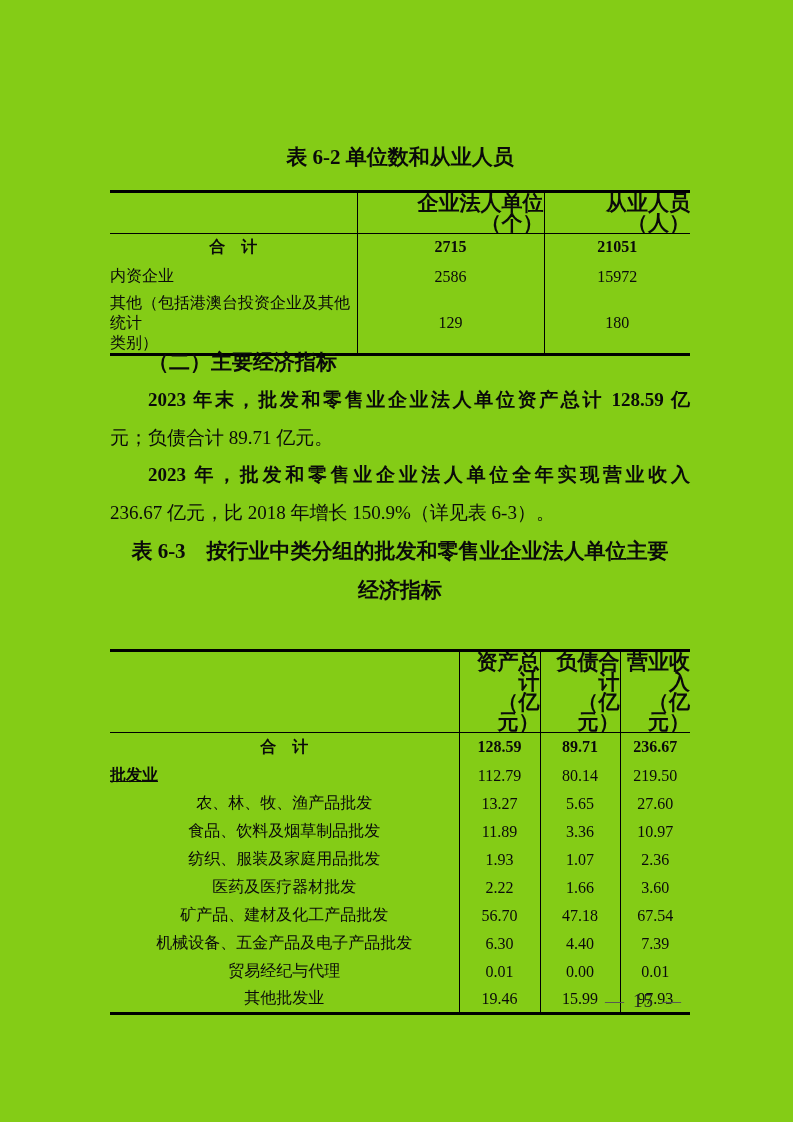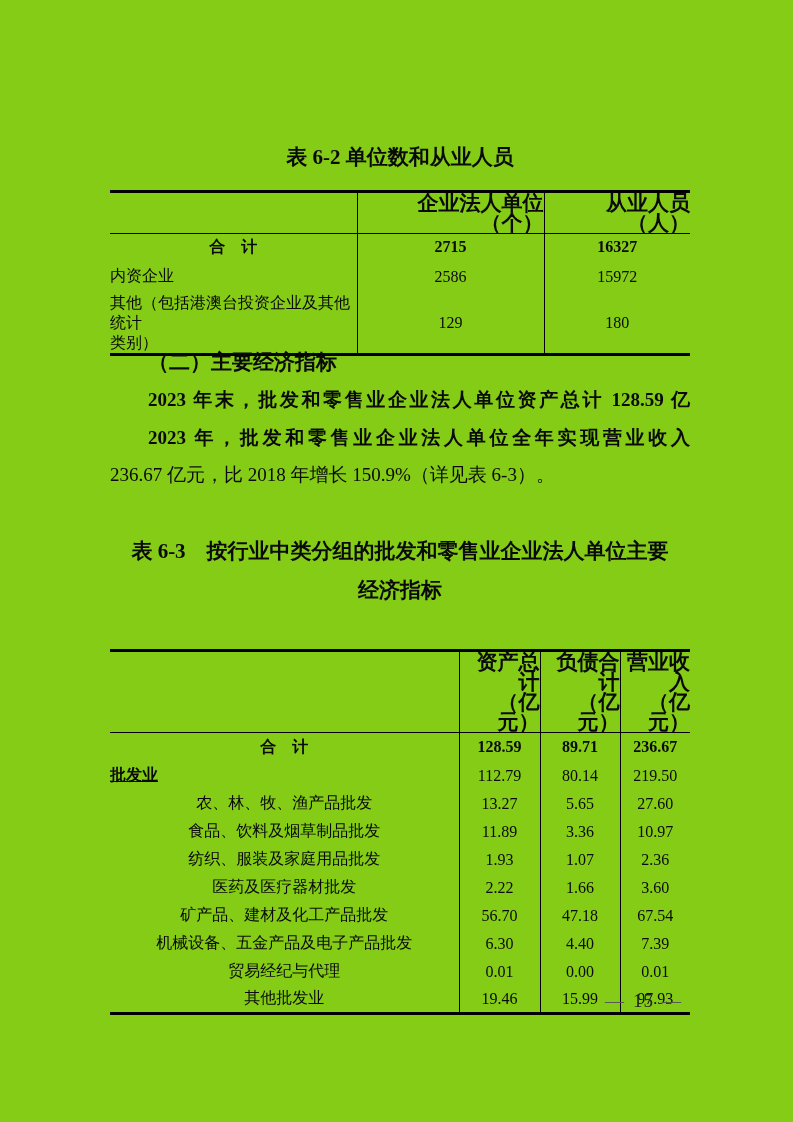--- a/index.html
+++ b/index.html
@@ -89,21 +89,21 @@
         <div class="hcell">（个）</div>
       </td>
       <td>
         <div class="hcell">从业人员</div>
         <div class="hcell">（人）</div>
       </td>
     </tr>
     <tr style="height:27px">
       <td class="lbl-center">合　计</td>
       <td class="num bold">2715</td>
-      <td class="num bold">16327</td>
+      <td class="num bold">21051</td>
     </tr>
     <tr style="height:32px">
       <td class="lbl">内资企业</td>
       <td class="num">2586</td>
       <td class="num">15972</td>
     </tr>
     <tr style="height:45px">
       <td class="lbl lbl-2line">
         <div>其他（包括港澳台投资企业及其他统计</div>
         <div>类别）</div>
@@ -111,20 +111,21 @@
       <td class="num">129</td>
       <td class="num">180</td>
     </tr>
   </tbody>
     </table>
 
   <div id="sec-heading">（二）主要经济指标</div>
 
   <div id="paras">
     <div class="pline stretch indent">2023 年末，批发和零售业企业法人单位资产总计 128.59 亿</div>
+    <div class="pline">元；负债合计 89.71 亿元。</div>
     <div class="pline stretch indent">2023 年，批发和零售业企业法人单位全年实现营业收入</div>
     <div class="pline">236.67 亿元，比 2018 年增长 150.9%（详见表 6-3）。</div>
   </div>
 
   <div class="tbl-title" id="t63-title">
     <div>表 6-3　按行业中类分组的批发和零售业企业法人单位主要</div>
     <div>经济指标</div>
   </div>
 
   <table class="tbl" id="t63">

